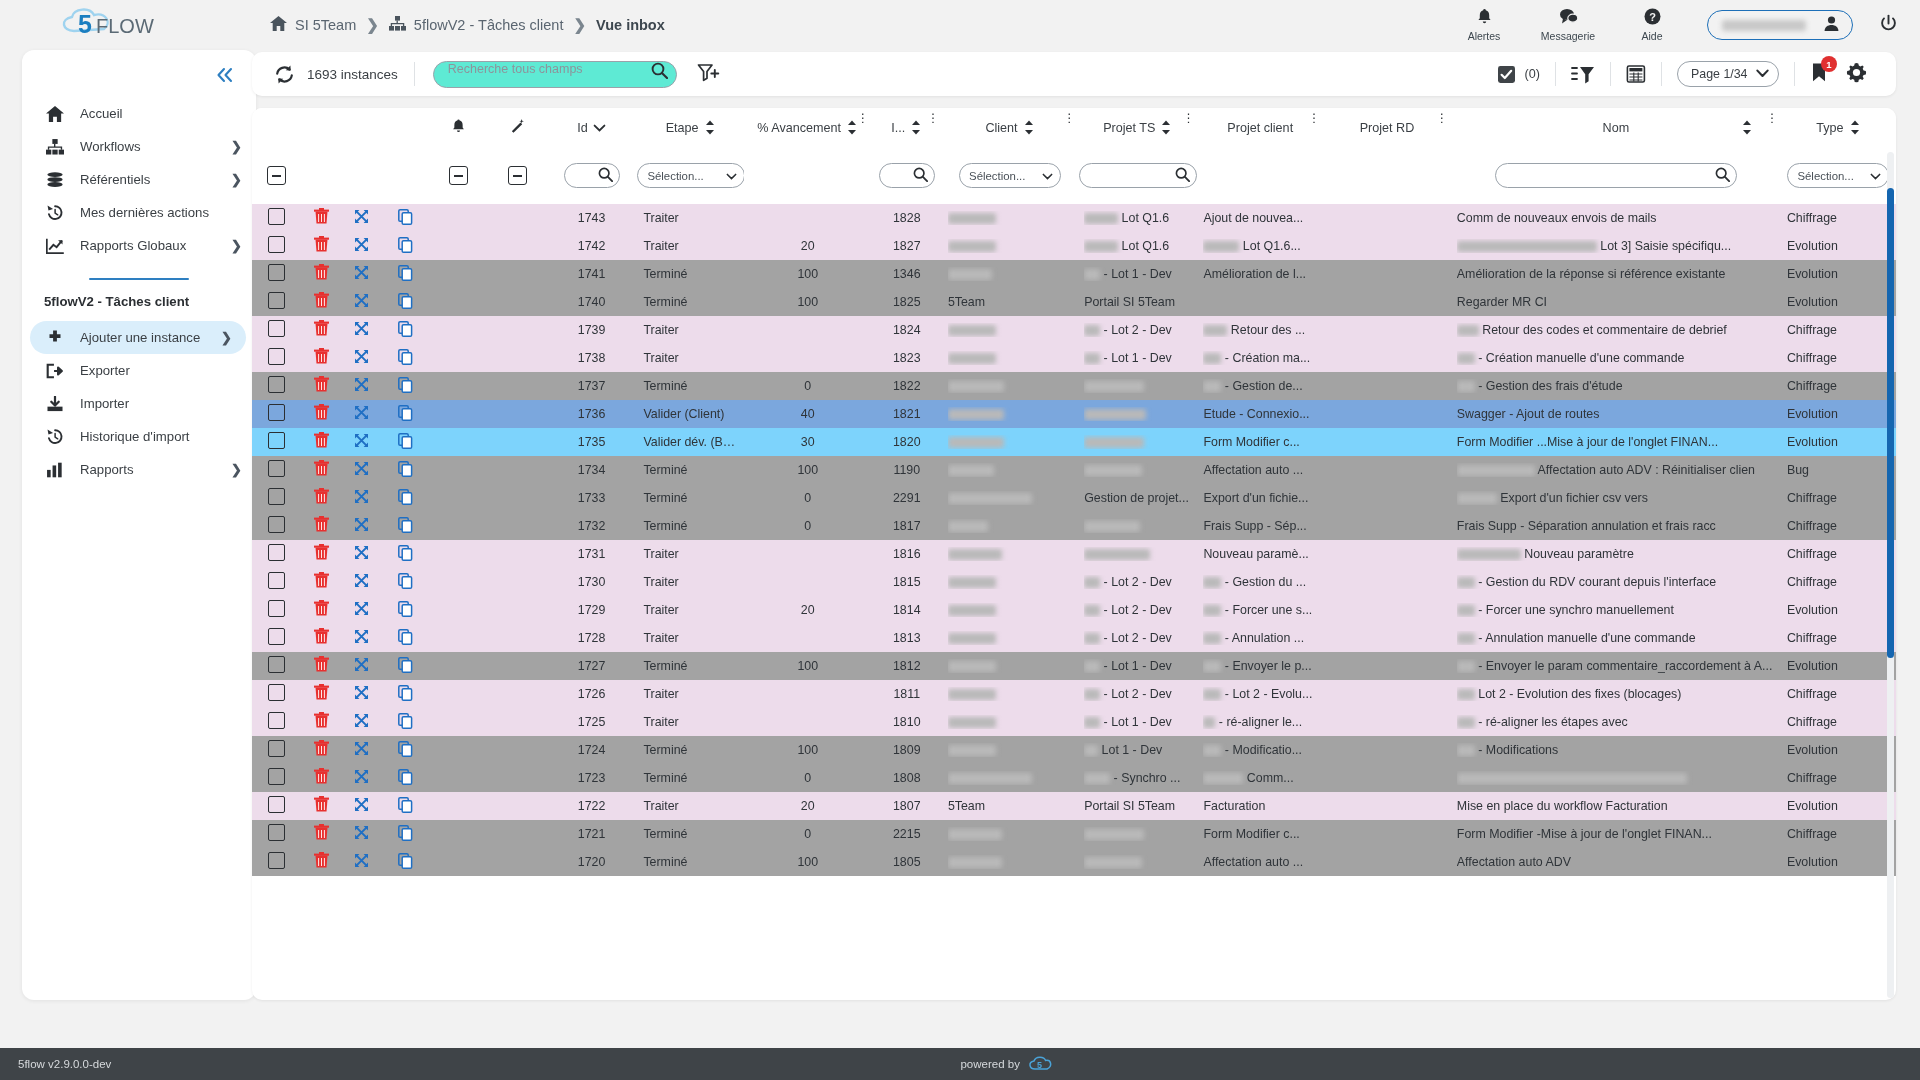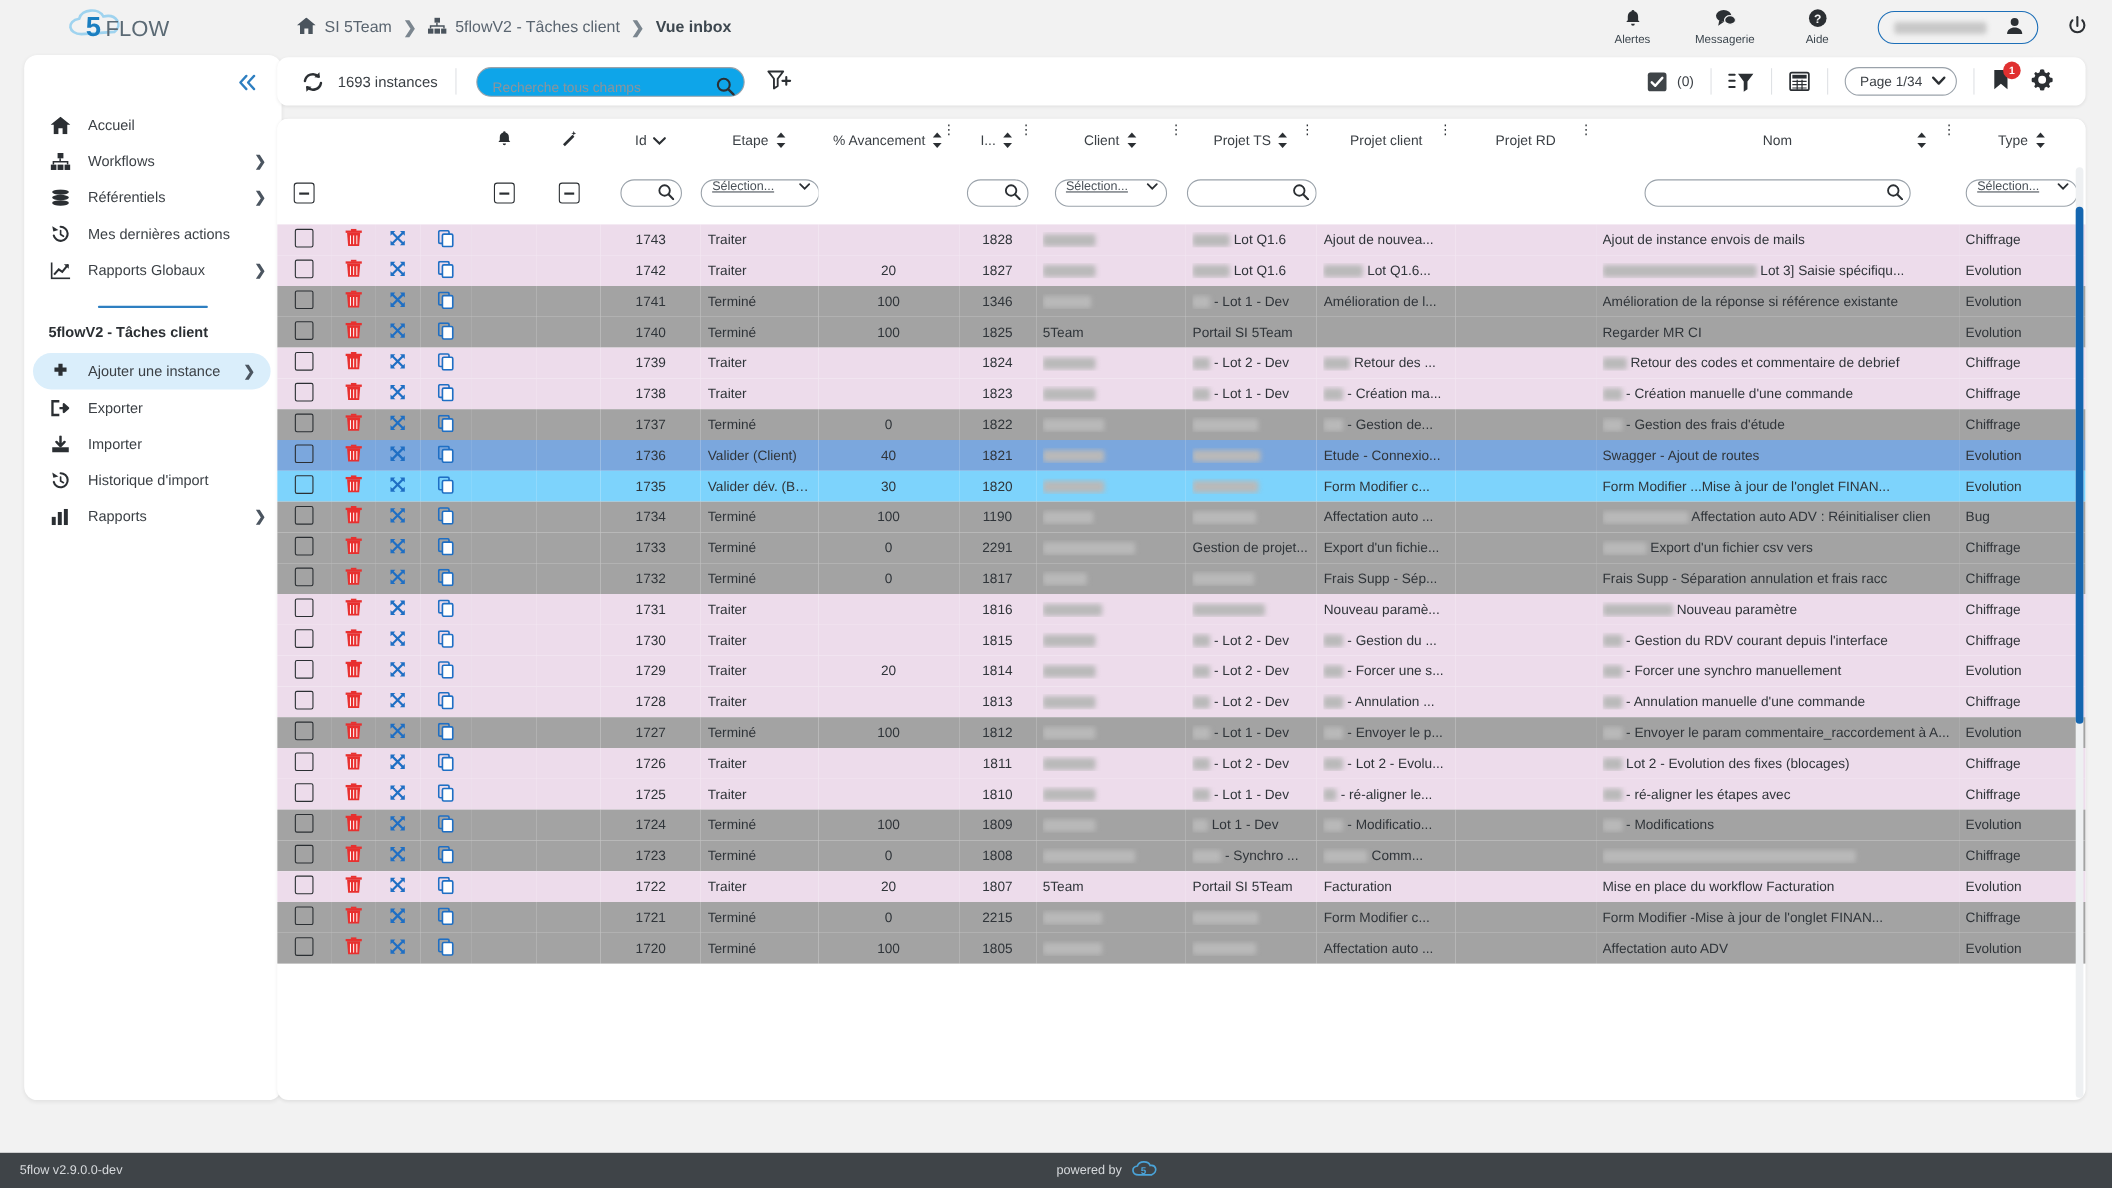--- a/index.html
+++ b/index.html
@@ -55,21 +55,21 @@
   .toolbar {
     position:absolute; left:252px; top:52px; width:1644px; height:44px;
     background:#fff; border-radius:10px; display:flex; align-items:center;
     box-shadow:0 1px 3px rgba(0,0,0,.07); padding:0 14px;
   }
   .refresh-grp { display:flex; align-items:center; gap:12px; padding:0 16px 0 8px; }
   .refresh-grp .cnt { font-size:13.5px; color:#3a3f44; }
   .vdiv { width:1px; height:24px; background:#dfe2e5; }
   .search-box {
     margin-left:18px; width:244px; height:27px; border:1.3px solid #9aa2aa; border-radius:16px;
-    display:flex; align-items:flex-end; padding:0 8px 0 14px; background:#0ea5e9;
+    display:flex; align-items:flex-start; padding:0 8px 0 14px; background:#5eead4;
   }
   .search-box input {
     flex:1; border:none; outline:none; font-size:12.5px; color:#444;
     font-family:"Liberation Sans", sans-serif; background:transparent;
   }
   .search-box input::placeholder { color:#8d949b; }
   .filter-add { margin-left:20px; display:flex; align-items:center; color:#2b2f33; cursor:pointer; }
   .tb-right { margin-left:auto; display:flex; align-items:center; gap:0; }
   .tb-right .grp { display:flex; align-items:center; gap:9px; padding:0 15px; }
   .page-select {
@@ -99,22 +99,22 @@
   .kebab { position:absolute; right:3px; top:9px; color:#2b2f33; line-height:3px; font-size:12px; }
   .filterrow td { height:38px; padding:0; background:#fff; vertical-align:middle; }
   .f-search {
     width:56px; height:25px; border:1.2px solid #9aa2aa; border-radius:14px;
     display:flex; align-items:center; justify-content:flex-end; padding-right:6px; margin:0 auto;
   }
   .f-search.wide { width:118px; }
   .f-search.xwide { width:242px; }
   .f-sel {
     width:102px; height:25px; border:1.2px solid #9aa2aa; border-radius:14px;
-    display:flex; justify-content:space-between;
-    padding:0 7px 0 9px; margin:16px auto; font-size:11.4px; color:#4a5158;text-decoration:underline;
+    display:flex; align-items:center; justify-content:space-between;
+    padding:0 7px 0 9px; margin:16px auto; font-size:11.4px; color:#4a5158;
   }
   .f-sel.w1 { width:108px; }
   .minus-box { width:19px; height:19px; border:1.7px solid #2b2f33; border-radius:3px;
                display:flex; align-items:center; justify-content:center; margin:0 auto; }
   .minus-box .bar { width:9px; height:2px; background:#2b2f33; }
   tbody td { height:28px; font-size:12.4px; color:#2f3439; padding:0 6px; vertical-align:middle; }
   .cell-c { text-align:center; }
   .cell-l { text-align:left; }
   .row-pink   { background:#eddceb; }
   .row-green  { background:#a3a3a3; }
@@ -717,21 +717,21 @@
             <span class="ellipsis"><span class="blurtxt" style="width:48px"></span> </span>
           </td>
           <td class="cell-l">
             <span class="ellipsis"><span class="blurtxt" style="width:34px"></span> Lot Q1.6</span>
           </td>
           <td class="cell-l">
             <span class="ellipsis">Ajout de nouvea...</span>
           </td>
           <td></td>
           <td class="cell-l">
-            <span class="ellipsis">Ajout de instance envois de mails</span>
+            <span class="ellipsis">Comm de nouveaux envois de mails</span>
           </td>
           <td class="cell-l">
             <span class="ellipsis">Chiffrage</span>
           </td>
         </tr>
         <tr class="row-pink">
           <td class="cell-c"><span class="chk"></span></td>
           <td class="cell-c"><span class="icn">
               <svg width="15" height="17" viewBox="0 0 15 17">
                 <path d="M1.5 3.6 h12 l-1 12 h-10z" fill="#e8302f"></path>

